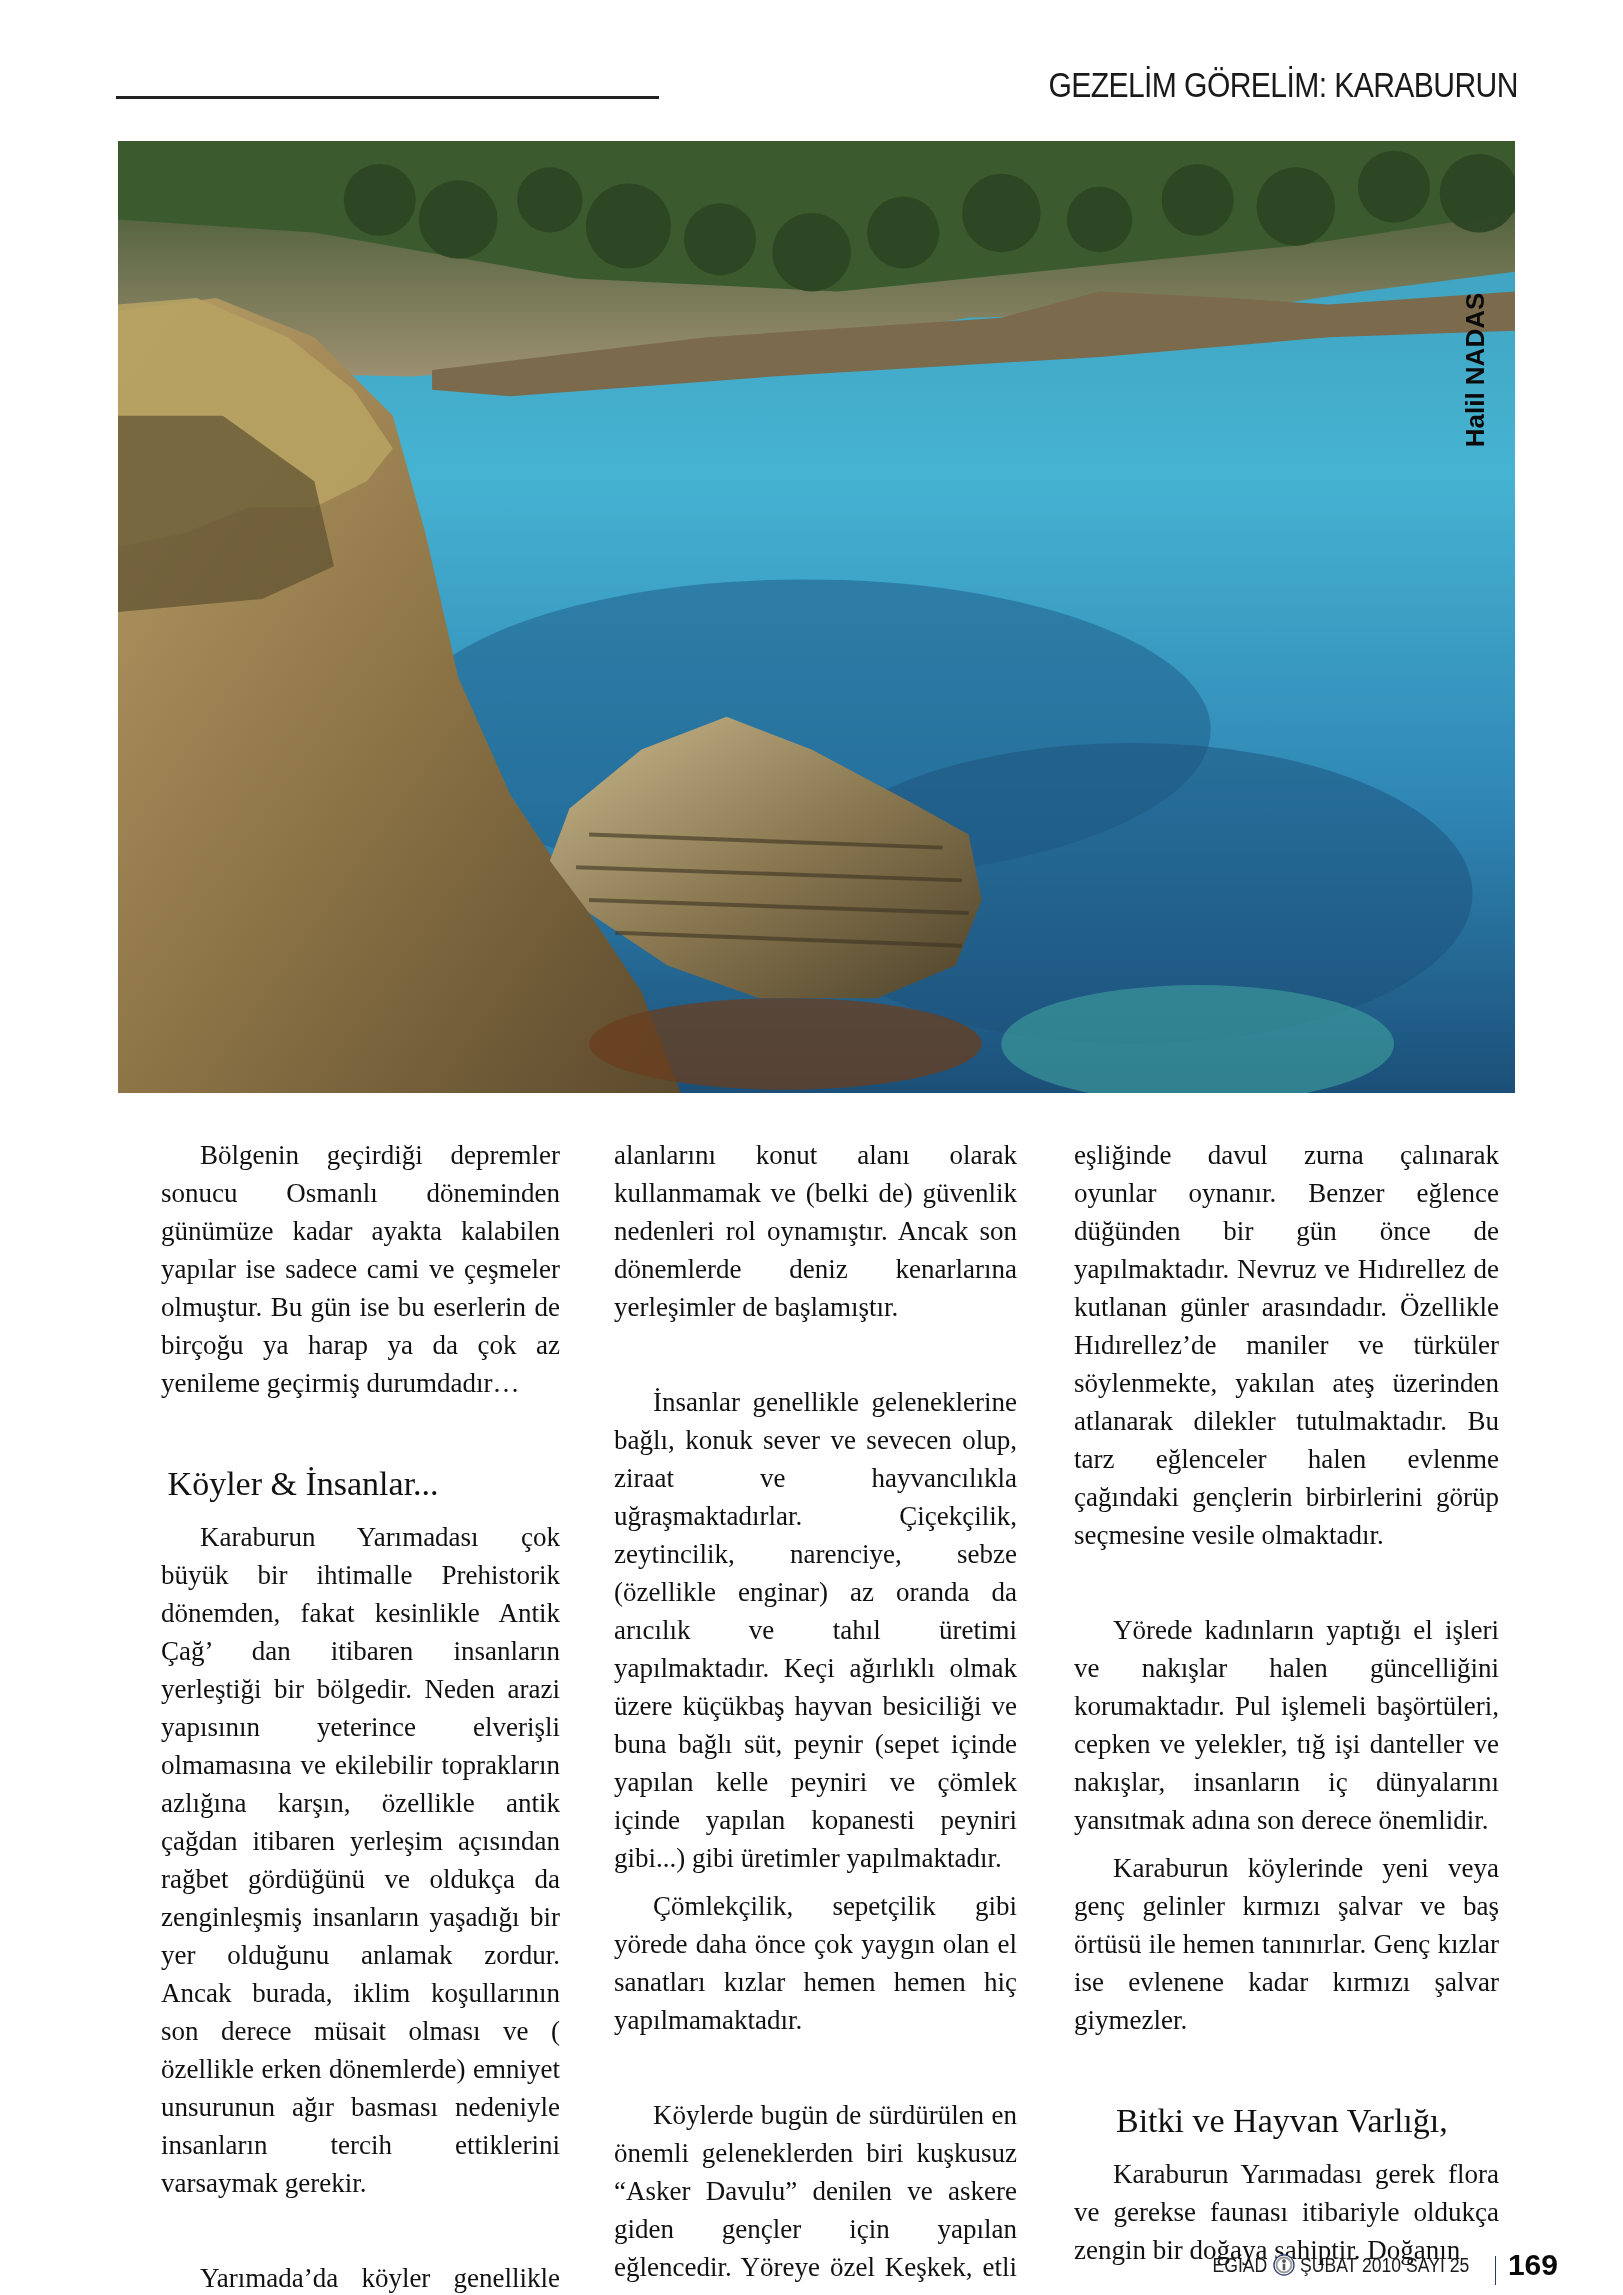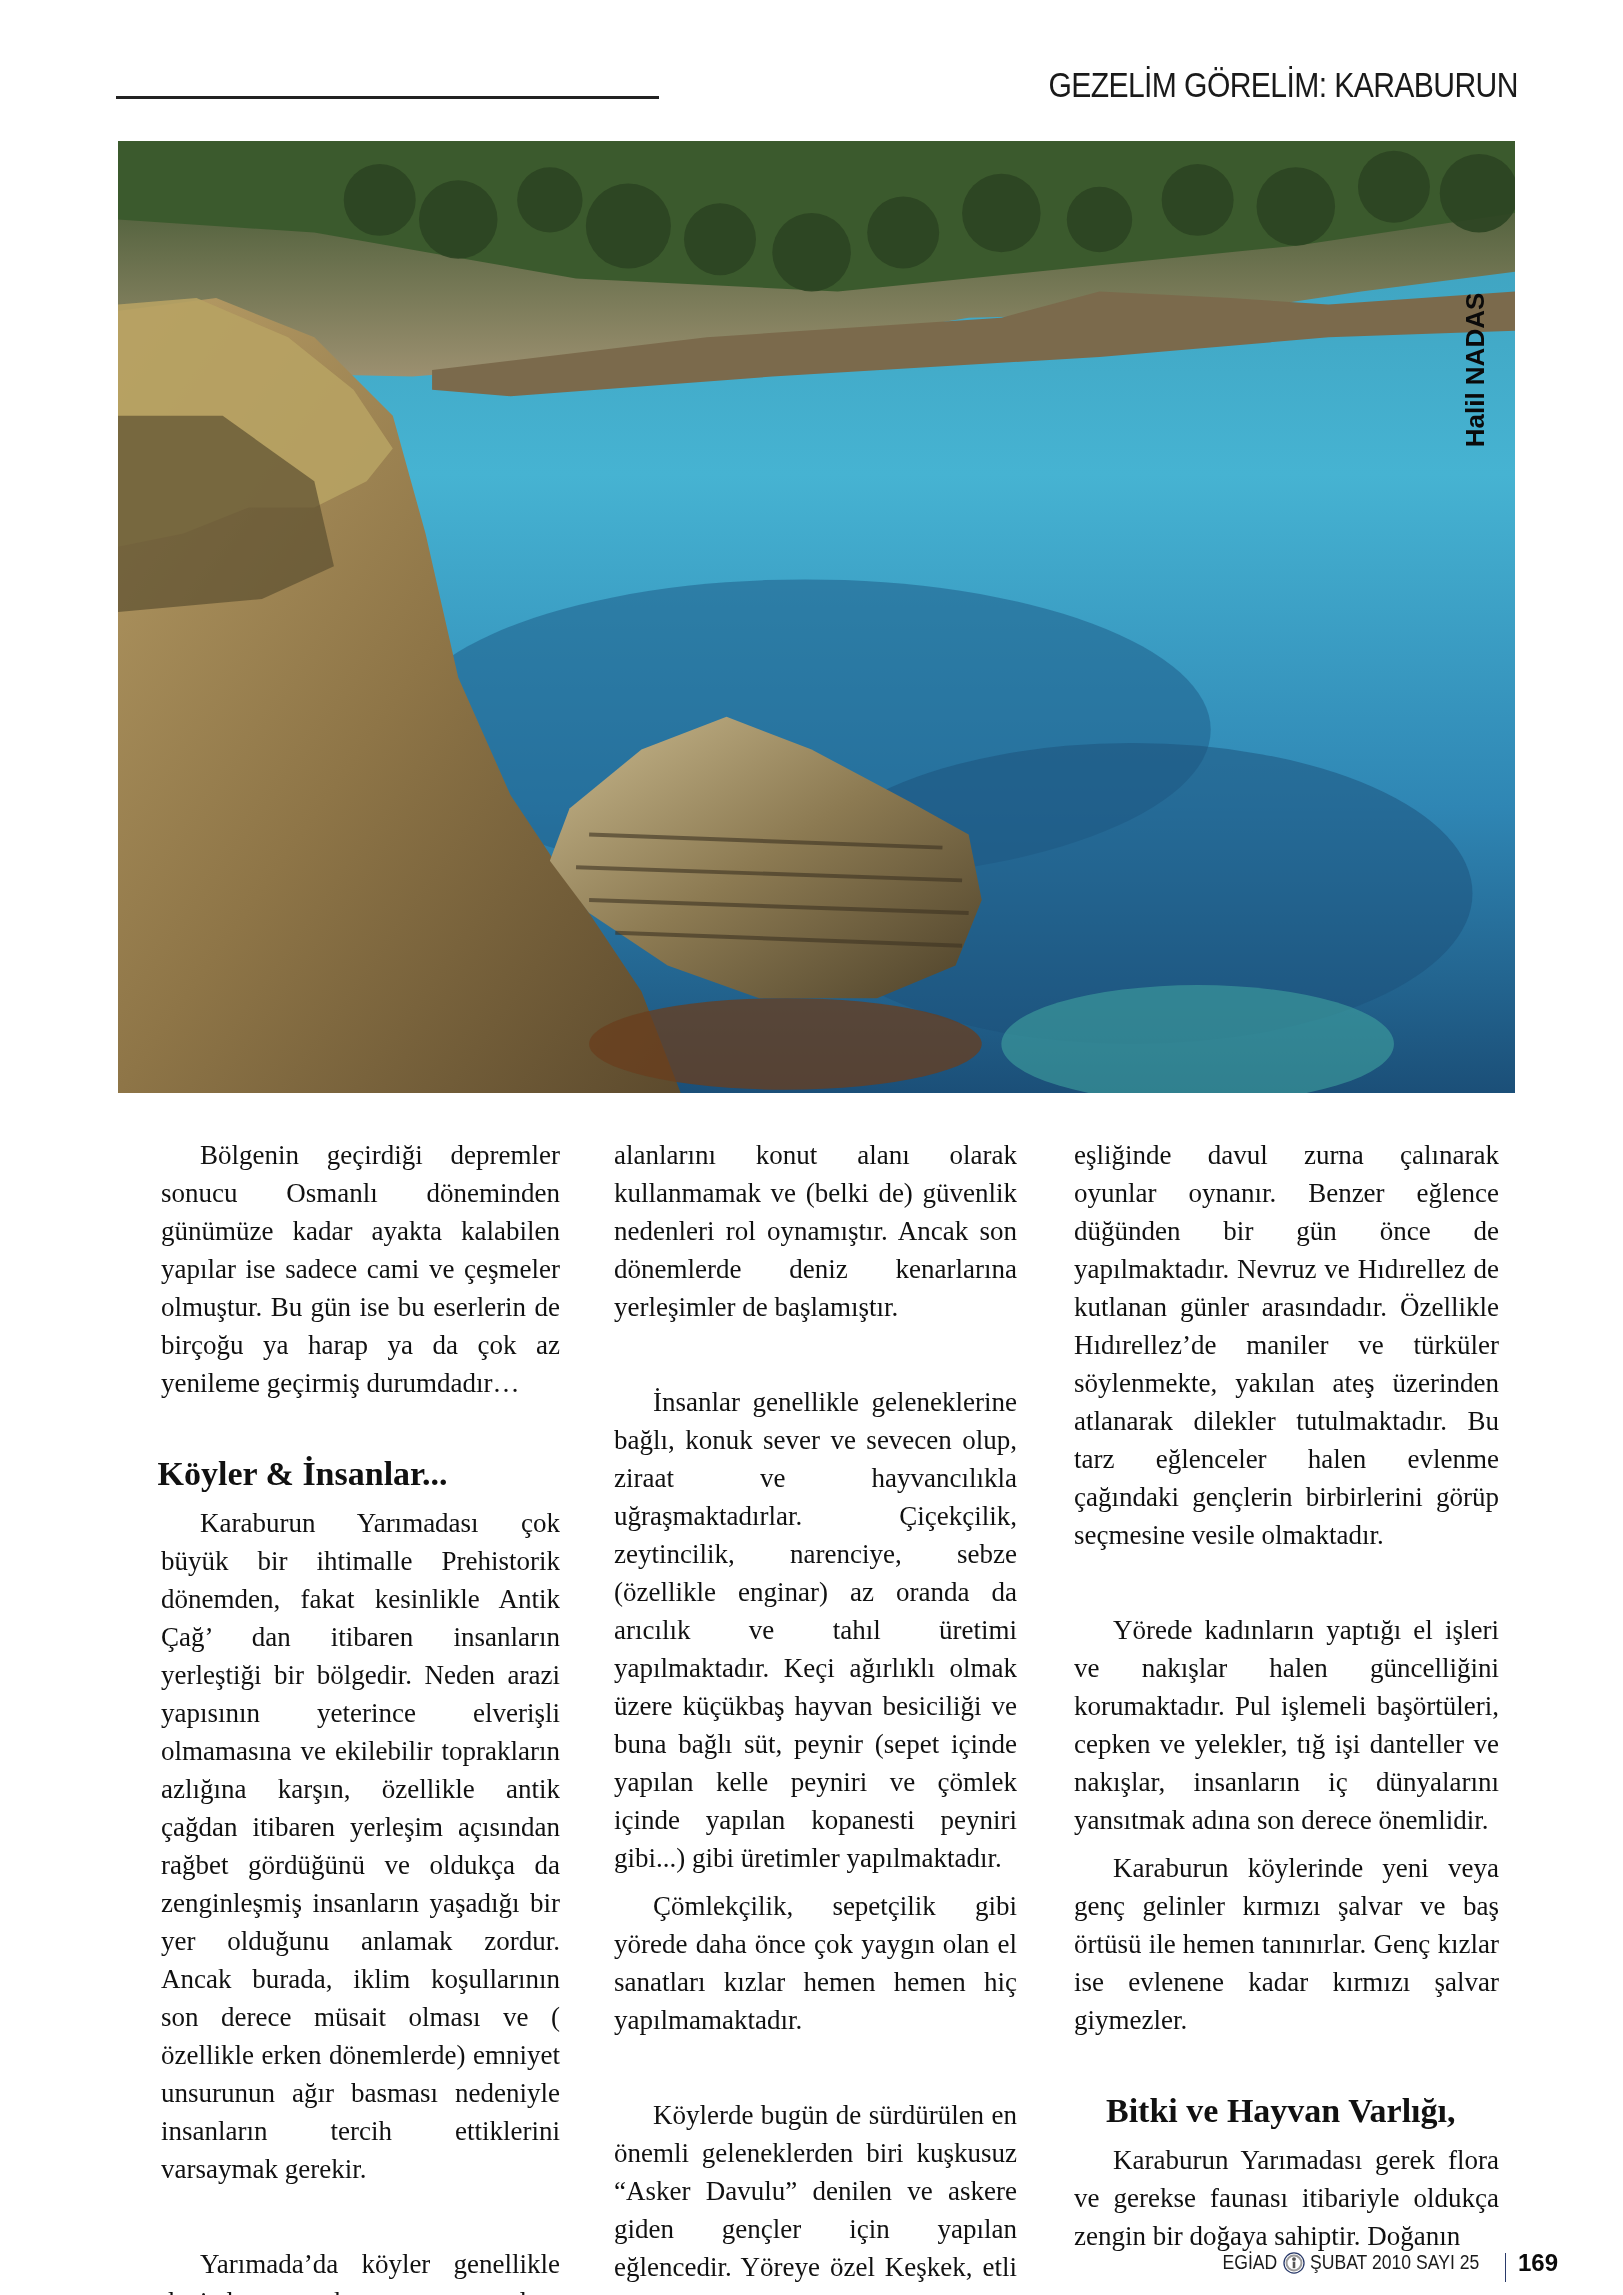--- a/index.html
+++ b/index.html
@@ -21,32 +21,32 @@
            font-weight: bold; font-size: 26px; color: #0a0a0a; }
 
   
   .col { position: absolute; top: 1126px; font-size: 27px; line-height: 38px; text-align: justify; }
   .col1 { left: 151px; width: 419px; }
   .col2 { left: 604px; width: 423px; }
   .col3 { left: 1064px; width: 445px; }
   .col p { margin: 10px; text-indent: 39px; hyphens: manual; }
   .col p.noindent { text-indent: 0; }
   .gap { height: 37px; }
-  .col h2 { margin: 4px; font-size: 34px; line-height: 41px; font-weight: bold; text-indent: 0;
+  .col h2 { margin: 14px; font-size: 34px; line-height: 41px; font-weight: normal; text-indent: 0;
             padding-left: 2.6px; }
   .col h2.c3 { padding-left: 38px; }
 
   
   .footer { position: absolute; top: 2216px; right: 65px; display: flex; align-items: center;
             font-family: "Liberation Sans", sans-serif; margin-top: 32px; }
   .footer .brand { font-size: 20px; color: #1a1a1a; letter-spacing: 0px; transform: scaleX(0.88); transform-origin: right center; }
   .footer .logo { width: 22px; height: 22px; margin: 0 5.2px; }
   .footer .issue { font-size: 20px; color: #1a1a1a; transform: scaleX(0.88); transform-origin: left center; margin-right: -6.5px; }
   .footer .sep { width: 1.3px; height: 29px; background: #2a3a6a; margin: 0 11.8px 0 9.2px; position: relative; top: 5.2px; }
-  .footer .page { font-size: 24px; font-weight: bold; color: #0a0a0a; }
+  .footer .page { font-size: 30px; font-weight: bold; color: #0a0a0a; }
 </style>
 </head>
 <body>
 
 <div class="header-rule"></div>
 <div class="header-title">GEZELİM GÖRELİM: KARABURUN</div>
 
 <div class="photo">
   <svg viewBox="0 0 2135 1455" preserveAspectRatio="none">
     <defs>

